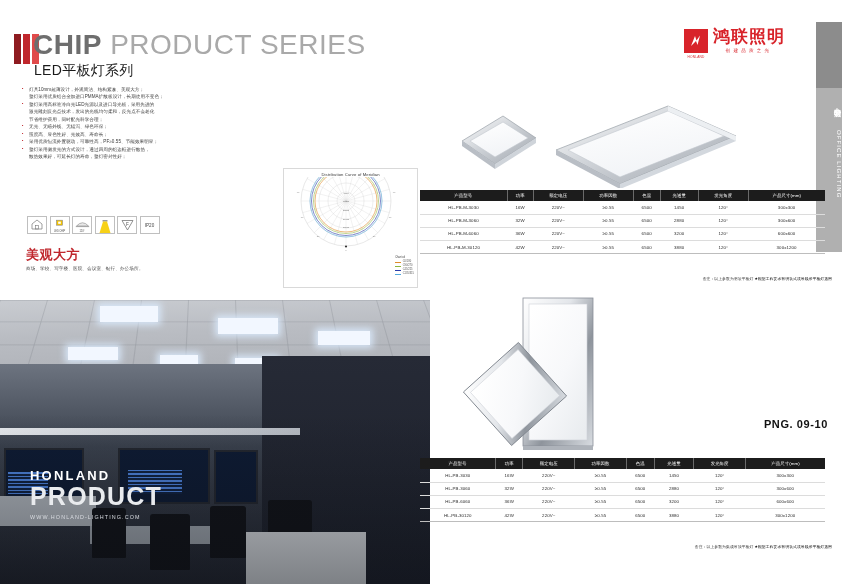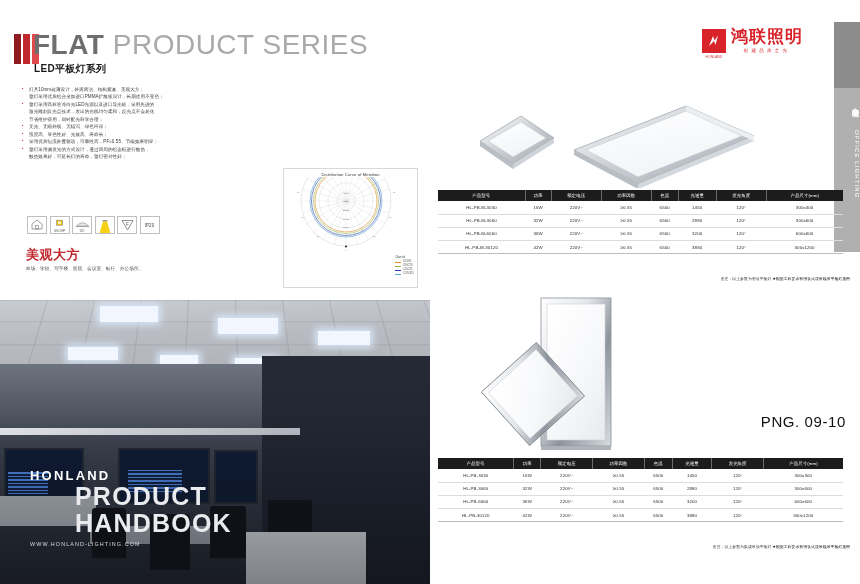--- a/index.html
+++ b/index.html
@@ -16,21 +16,21 @@
   .title-bar-group { position:absolute; left:14px; top:34px; display:flex; gap:2px; }
   .tb { width:7px; height:30px; }
   .tb1 { background:#8e1b20; }
   .tb2 { background:#c0272d; }
   .tb3 { background:#e04a4a; }
 
   .main-title { position:absolute; left:33px; top:29px; font-size:28px; letter-spacing:0.5px; white-space:nowrap; }
   .main-title .flat { color:#6e6e6e; font-weight:bold; }
   .main-title .lights { color:#a9a9a9; font-weight:normal; }
 
-  .sub-title { position:absolute; left:34px; top:62px; font-size:10px; color:#1a1a1a; font-weight:bold; letter-spacing:0.3px; }
+  .sub-title { position:absolute; left:34px; top:62px; font-size:14px; color:#1a1a1a; font-weight:normal; letter-spacing:0.3px; }
 
   .bullets { position:absolute; left:22px; top:86px; width:250px; }
   .bullet { position:relative; padding-left:7px; font-size:4.6px; line-height:1.62; color:#3a3a3a; letter-spacing:0.05px; }
   .bullet::before { content:"\25AA"; position:absolute; left:0; top:0px; font-size:4px; color:#c0272d; }
   .bullet .ln { display:block; }
 
   .icon-row { position:absolute; left:27px; top:216px; display:flex; gap:2.5px; }
   .ic { width:20px; height:18px; border:1px solid #bfbfbf; background:#fff; position:relative; overflow:hidden; }
   .ic .cap { position:absolute; bottom:0.5px; left:0; right:0; text-align:center; font-size:2.6px; color:#555; letter-spacing:-0.1px; }
   .ic-house svg, .ic-led svg, .ic-fix svg, .ic-beam svg, .ic-f svg { display:block; margin:2px auto 0; }
@@ -61,25 +61,25 @@
   .wall-left { position:absolute; left:0; top:64px; width:268px; height:220px; background:linear-gradient(180deg,#6d7480 0%,#3a414d 38%,#20242e 100%); }
   .window { position:absolute; background:#0e1b33; border:2px solid #23272f; }
   .blind { position:absolute; background:repeating-linear-gradient(180deg,#4b7fd6 0px,#4b7fd6 1.5px,#10213f 1.5px,#10213f 3.5px); }
   .desk { position:absolute; background:#c3c9cf; }
   .chair { position:absolute; background:#111318; border-radius:3px 3px 1px 1px; }
   .beam { position:absolute; left:0; top:128px; width:300px; height:7px; background:linear-gradient(90deg,#e7eaee,#b7bcc4); }
   .photo-overlay { position:absolute; inset:0; background:linear-gradient(180deg,rgba(10,12,18,0) 40%,rgba(10,12,18,.42) 100%); }
 
   .brand { position:absolute; left:30px; top:168px; color:#ffffff; }
   .brand .b1 { font-size:13px; font-weight:bold; letter-spacing:2.2px; }
-  .brand .b2 { font-size:25px; font-weight:bold; letter-spacing:1.2px; line-height:1.08; color:#e9ebee;margin-left:45px; }
+  .brand .b2 { font-size:25px; font-weight:bold; letter-spacing:1.2px; line-height:1.08; color:#e9ebee; }
   .brand .b3 { font-size:5.4px; letter-spacing:1.1px; margin-top:4px; color:#d8dbe0; }
 
   
-  .right-col { position:absolute; left:430px; top:0; width:430px; height:448px; }
+  .right-col { position:absolute; left:412px; top:0; width:430px; height:448px; }
 
   .logo { position:absolute; left:272px; top:28px; display:flex; align-items:center; gap:5px; }
   .logo-mark { width:24px; height:24px; background:#d8232a; position:relative; }
   .logo-mark .lm-g { position:absolute; inset:3px; }
   .logo-mark .lm-cap { position:absolute; left:0; right:0; bottom:-6px; text-align:center; font-size:3.2px; color:#d8232a; letter-spacing:.2px; }
   .logo-cn { font-size:17px; font-weight:bold; color:#d8232a; letter-spacing:1px; line-height:1; }
   .logo-slogan { font-size:4.6px; color:#d8232a; letter-spacing:3.2px; margin-top:3px; text-align:center; }
 
   .side-tab { position:absolute; right:0; top:22px; width:26px; height:230px; }
   .side-tab .st-top { position:absolute; top:0; left:0; width:26px; height:66px; background:#8c8c8c; }
@@ -99,37 +99,37 @@
       border-right:1px solid #6a6a6a; letter-spacing:.1px; }
   .spec-table thead th:last-child { border-right:none; }
   .spec-table tbody td { text-align:center; color:#2b2b2b; padding:3.6px 0; border-bottom:1px solid #dcdcdc; letter-spacing:.1px; }
   .spec-table tbody tr:last-child td { border-bottom:1px solid #bdbdbd; }
 
   .tbl-note { position:absolute; right:10px; font-size:3.8px; color:#333; letter-spacing:.1px; }
   .tbl-note.n1 { top:276px; }
   .tbl-note.n2 { top:544px; }
   .tbl-note .star { color:#000; }
 
-  .page-num { position:absolute; right:14px; bottom:18px; font-size:15px; font-weight:normal; color:#111; letter-spacing:.6px; }
+  .page-num { position:absolute; right:14px; bottom:18px; font-size:11px; font-weight:bold; color:#111; letter-spacing:.6px; }
 </style>
 </head>
 <body>
 
 <div class="page">
 
   <div class="left-col">
 
     <div class="title-bar-group">
       <div class="tb tb1"></div>
       <div class="tb tb2"></div>
       <div class="tb tb3"></div>
     </div>
 
     <div class="main-title">
-      <span class="flat">FLAT</span>
+      <span class="flat">CHIP</span>
       <span class="lights">PRODUCT SERIES</span>
     </div>
 
     <div class="sub-title">LED平板灯系列</div>
 
     <div class="bullets">
       <div class="bullet">
         <span class="ln">灯具10mm超薄设计，外观简洁、结构紧凑、美观大方；</span>
         <span class="ln">整灯采用优质铝合金加进口PMMA扩散板设计，长期使用不变色；</span>
       </div>
@@ -307,21 +307,20 @@
       <div class="desk" style="left:90px; top:226px; width:150px; height:18px; background:#9aa1a9;"></div>
       <div class="chair" style="left:92px;  top:208px; width:34px; height:50px;"></div>
       <div class="chair" style="left:150px; top:214px; width:40px; height:56px;"></div>
       <div class="chair" style="left:210px; top:206px; width:36px; height:52px;"></div>
       <div class="chair" style="left:268px; top:200px; width:44px; height:60px;"></div>
       <div class="desk" style="left:246px; top:232px; width:120px; height:52px; background:#d2d6da;"></div>
       <div class="photo-overlay"></div>
       <div class="brand">
         <div class="b1">HONLAND</div>
         <div class="b2">PRODUCT</div>
-        <div class="b2">HANDBOOK</div>
         <div class="b3">WWW.HONLAND-LIGHTING.COM</div>
       </div>
     </div>
   </div>
 
   <div class="right-col">
 
     <div class="logo">
       <div class="logo-mark">
         <svg class="lm-g" width="18" height="18" viewBox="0 0 18 18">

